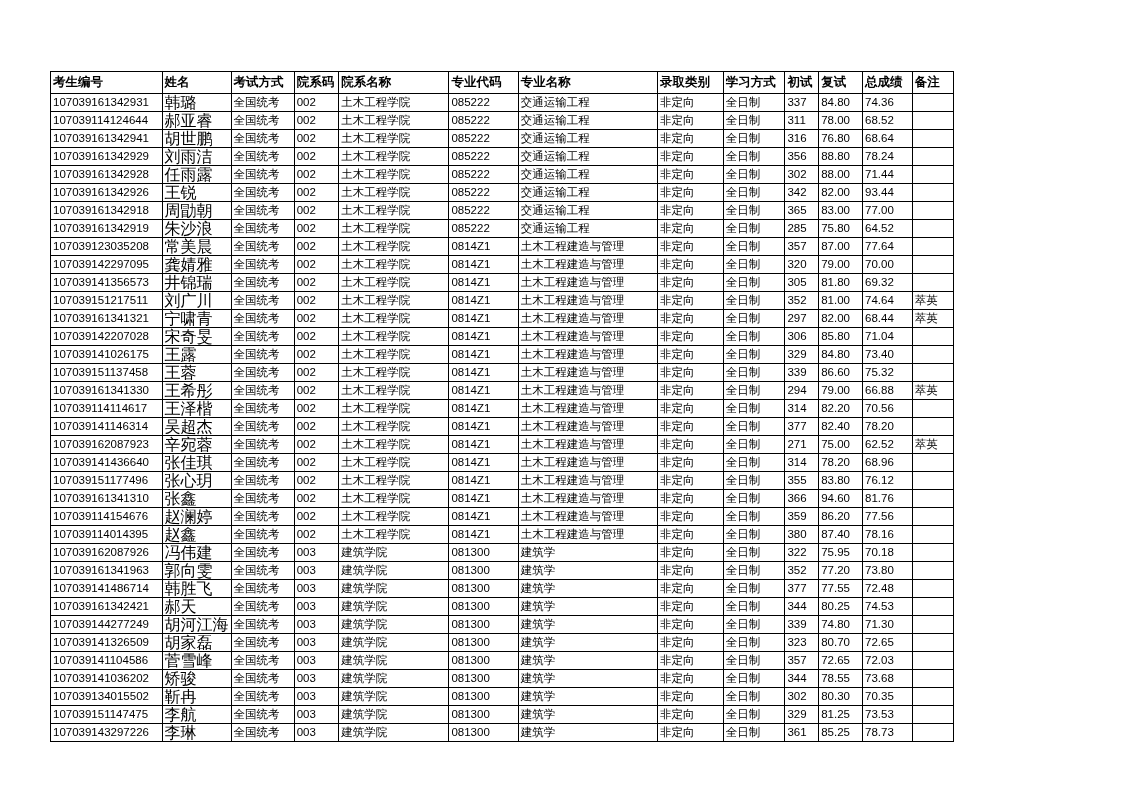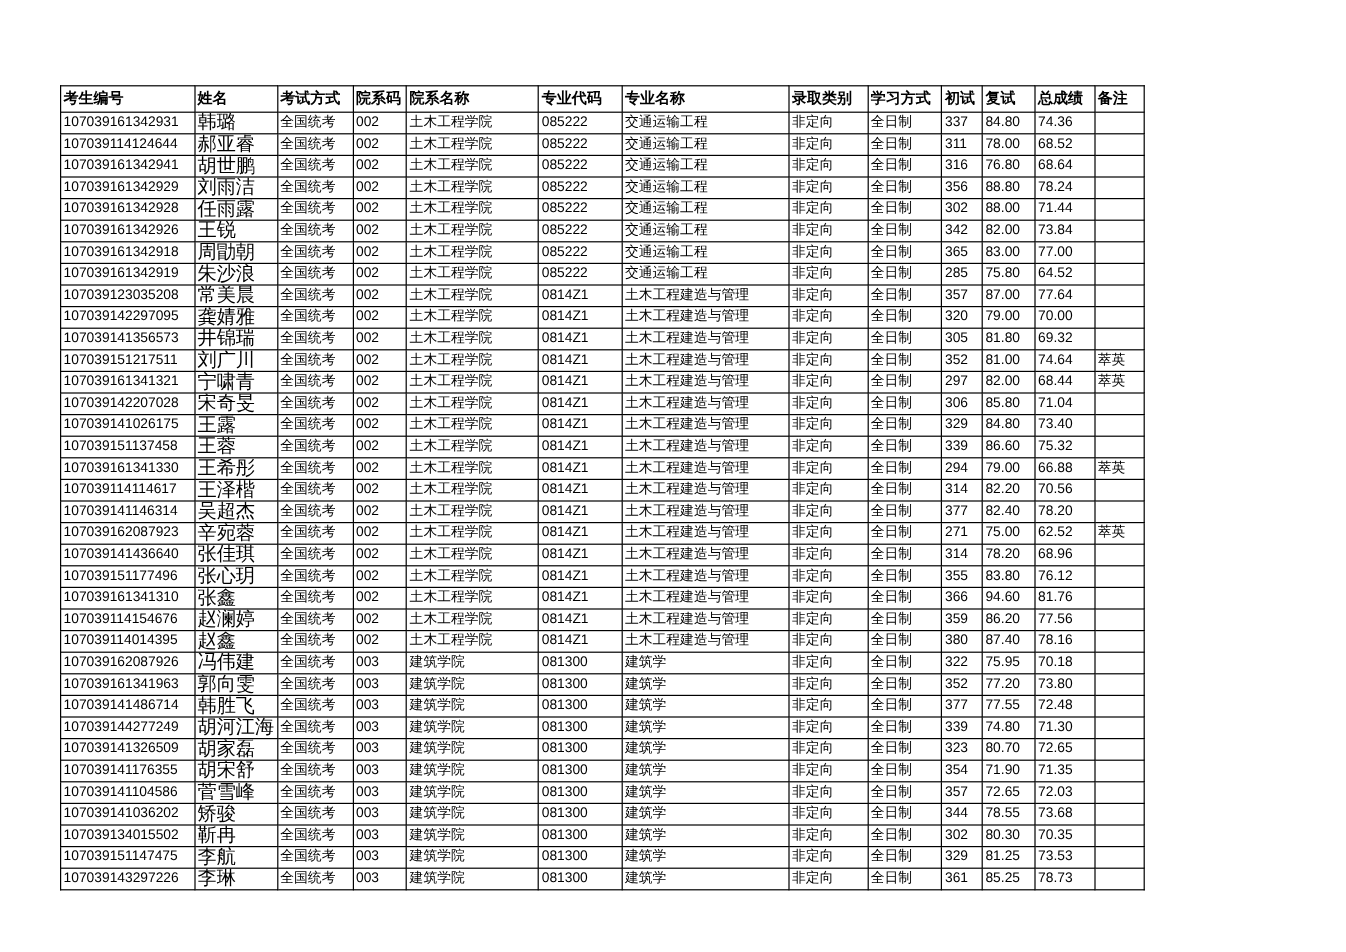--- a/index.html
+++ b/index.html
@@ -195,21 +195,21 @@
           <td class="name-cell">王锐</td>
           <td>全国统考</td>
           <td>002</td>
           <td>土木工程学院</td>
           <td>085222</td>
           <td>交通运输工程</td>
           <td>非定向</td>
           <td>全日制</td>
           <td class="num-r">342</td>
           <td class="num-r">82.00</td>
-          <td class="num-r">73.84</td>
+          <td class="num-r">93.44</td>
           <td></td>
         </tr>
         <tr>
           <td>107039161342918</td>
           <td class="name-cell">周勖朝</td>
           <td>全国统考</td>
           <td>002</td>
           <td>土木工程学院</td>
           <td>085222</td>
           <td>交通运输工程</td>
@@ -529,20 +529,35 @@
           <td>081300</td>
           <td>建筑学</td>
           <td>非定向</td>
           <td>全日制</td>
           <td class="num-r">377</td>
           <td class="num-r">77.55</td>
           <td class="num-r">72.48</td>
           <td></td>
         </tr>
         <tr>
+          <td>107039161342421</td>
+          <td class="name-cell">郝天</td>
+          <td>全国统考</td>
+          <td>003</td>
+          <td>建筑学院</td>
+          <td>081300</td>
+          <td>建筑学</td>
+          <td>非定向</td>
+          <td>全日制</td>
+          <td class="num-r">344</td>
+          <td class="num-r">80.25</td>
+          <td class="num-r">74.53</td>
+          <td></td>
+        </tr>
+        <tr>
           <td>107039144277249</td>
           <td class="name-cell">胡河江海</td>
           <td>全国统考</td>
           <td>003</td>
           <td>建筑学院</td>
           <td>081300</td>
           <td>建筑学</td>
           <td>非定向</td>
           <td>全日制</td>
           <td class="num-r">339</td>
@@ -556,35 +571,20 @@
           <td>全国统考</td>
           <td>003</td>
           <td>建筑学院</td>
           <td>081300</td>
           <td>建筑学</td>
           <td>非定向</td>
           <td>全日制</td>
           <td class="num-r">323</td>
           <td class="num-r">80.70</td>
           <td class="num-r">72.65</td>
-          <td></td>
-        </tr>
-        <tr>
-          <td>107039141176355</td>
-          <td class="name-cell">胡宋舒</td>
-          <td>全国统考</td>
-          <td>003</td>
-          <td>建筑学院</td>
-          <td>081300</td>
-          <td>建筑学</td>
-          <td>非定向</td>
-          <td>全日制</td>
-          <td class="num-r">354</td>
-          <td class="num-r">71.90</td>
-          <td class="num-r">71.35</td>
           <td></td>
         </tr>
         <tr>
           <td>107039141104586</td>
           <td class="name-cell">菅雪峰</td>
           <td>全国统考</td>
           <td>003</td>
           <td>建筑学院</td>
           <td>081300</td>
           <td>建筑学</td>

